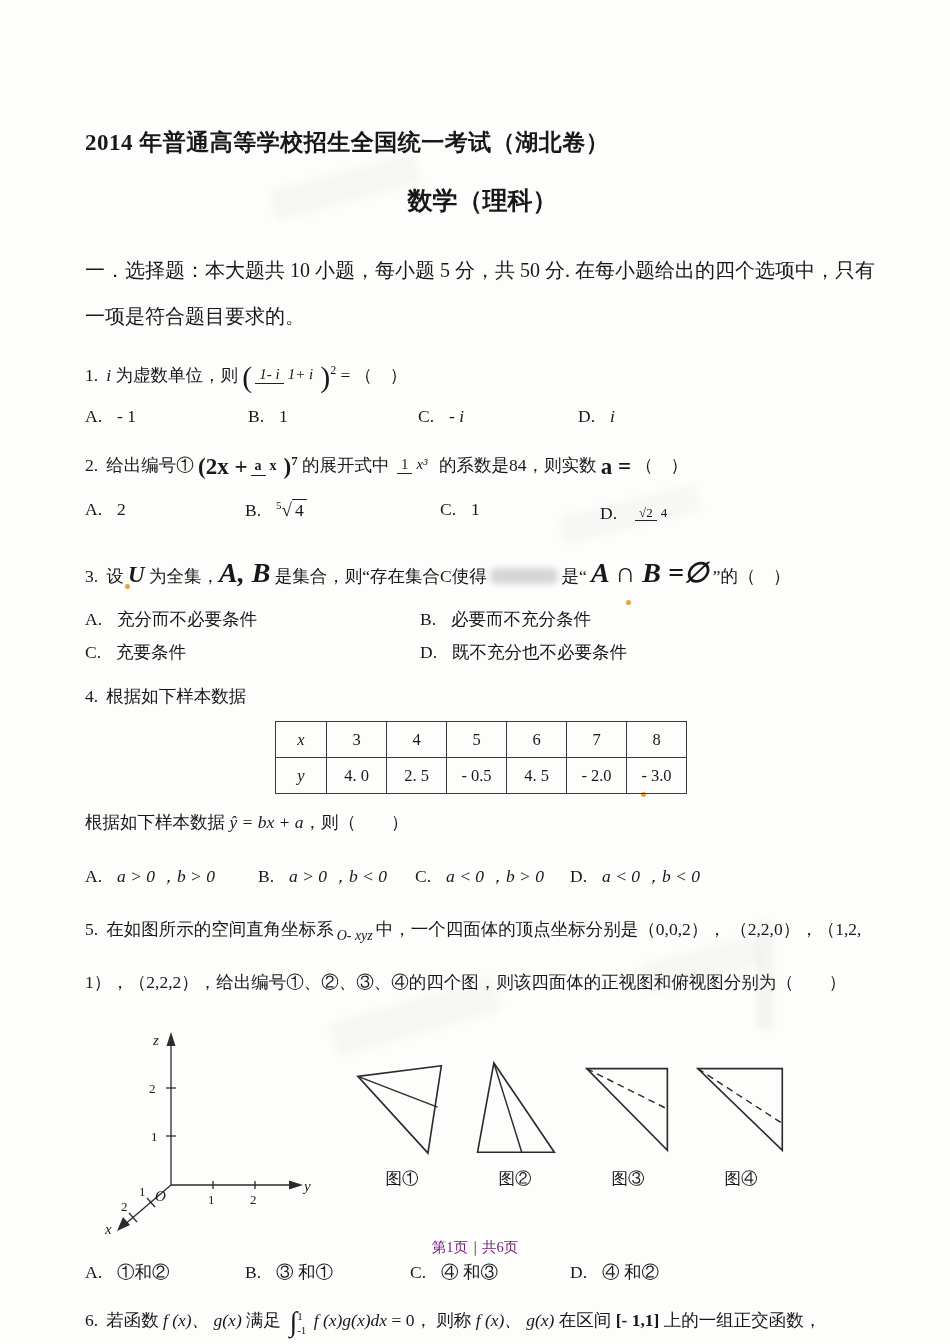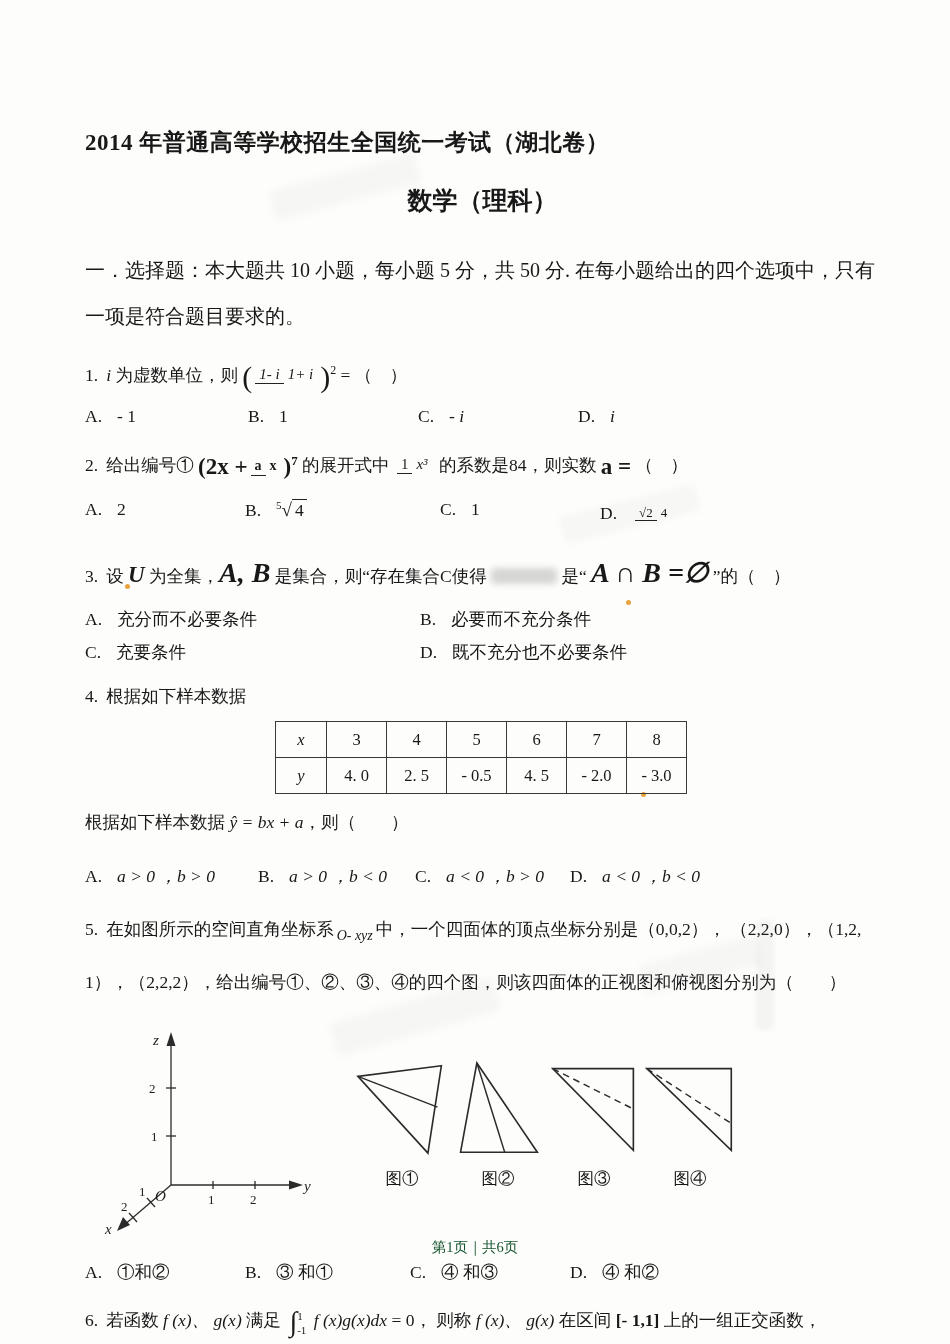--- a/index.html
+++ b/index.html
@@ -45,28 +45,28 @@
   .s-table td{border:1.2px solid #3a3a3a;text-align:center;font-size:16.5px;height:33px}
   .s-table td.c0{width:48px}
   .s-table td.cn{width:57px}
   .hd-it{font-style:italic}
   .postline{margin-top:14px}
   .eqhat{font-style:italic}
   .q5text{line-height:2.9}
   .lowfrm{font-size:14px;font-style:italic;vertical-align:-5px;margin:0 3px}
   .figrow{display:flex;align-items:flex-start;margin-top:12px;margin-left:6px}
   .coordfig{flex:none}
-  .figs{display:flex;margin-left:28px;margin-top:38px}
+  .figs{display:flex;gap:17px;margin-left:28px;margin-top:38px}
   .figitem{width:96px;text-align:center}
   .figitem svg{display:block;margin:0 auto}
   .figlabel{margin-top:8px;font-size:16.5px}
   .intg{font-size:28px;vertical-align:middle;line-height:1;margin-left:4px}
   .lims{display:inline-flex;flex-direction:column;font-size:11px;line-height:1.25;vertical-align:middle;text-align:left;margin-right:3px;position:relative;top:2px}
   .bold{font-weight:700}
-  .footer{position:absolute;left:0;right:0;top:1238px;text-align:center;font-size:14.5px;color:#14532d}
+  .footer{position:absolute;left:0;right:0;top:1238px;text-align:center;font-size:14.5px;color:#701a75}
   .dot{position:absolute;width:5px;height:5px;border-radius:50%;background:#e8a33d}
   .wm{position:absolute;pointer-events:none;border-radius:5px}
 </style>
 </head>
 <body>
 
 <div class="page">
 
   <div class="wm" style="left:270px;top:172px;width:150px;height:30px;transform:rotate(-15deg);background:rgba(110,110,110,.05);filter:blur(3px)"></div>
   <div class="wm" style="left:560px;top:500px;width:140px;height:28px;transform:rotate(-14deg);background:rgba(110,110,110,.04);filter:blur(3px)"></div>

